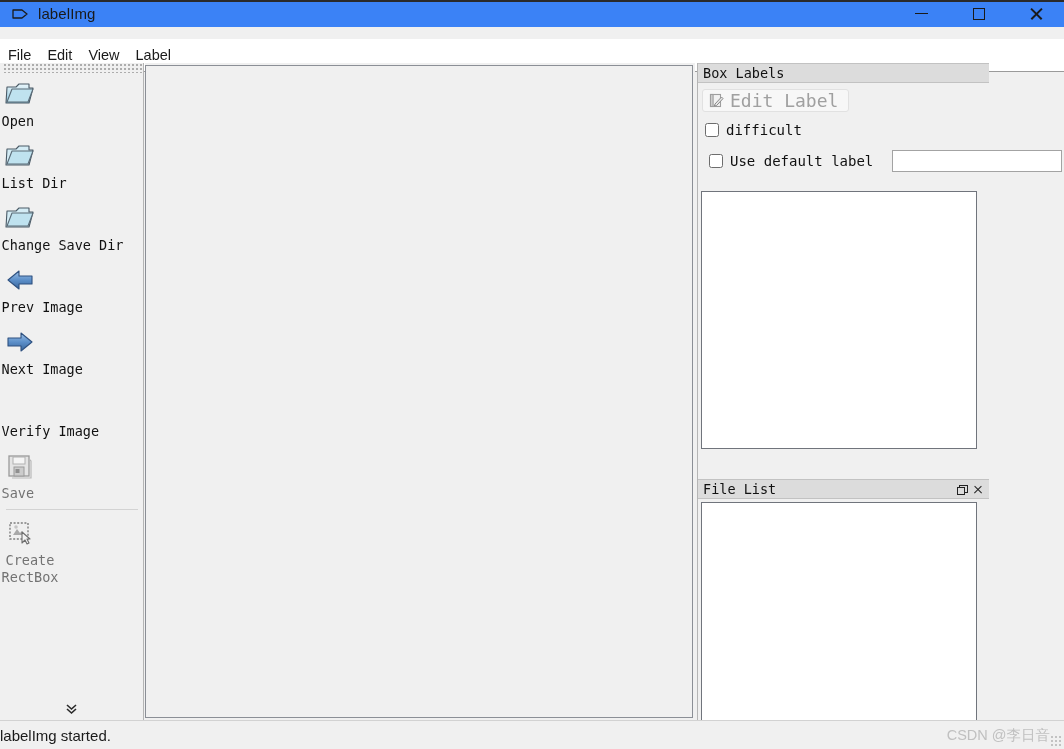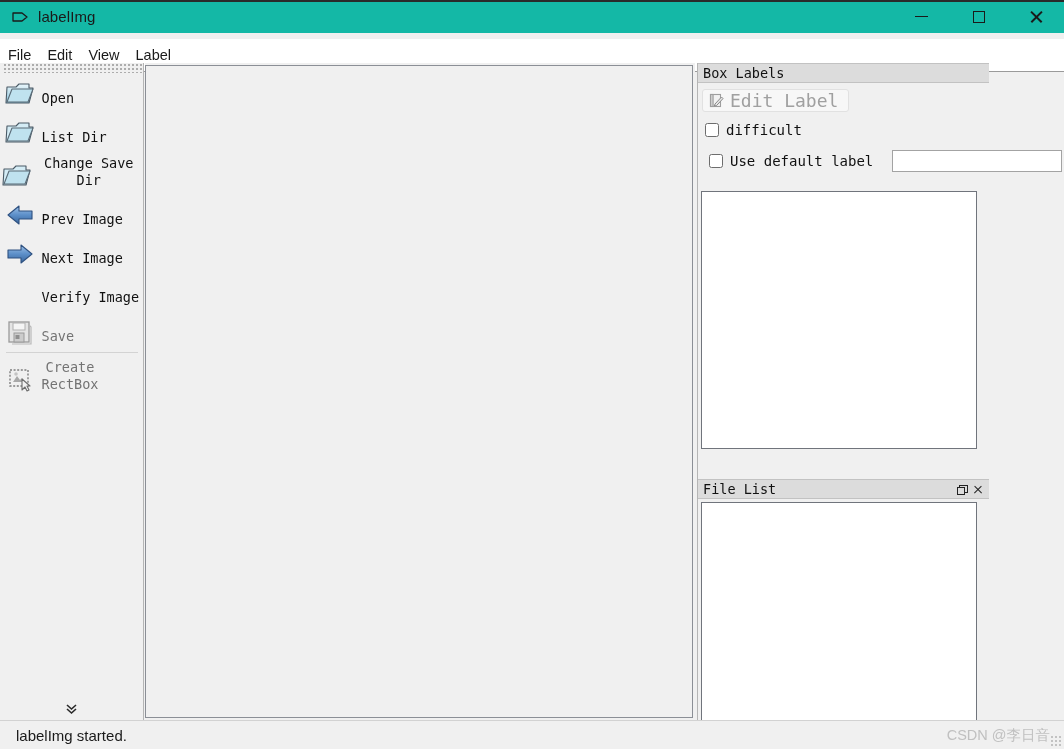--- a/index.html
+++ b/index.html
@@ -14,22 +14,22 @@
   #app {
     position: relative;
     width: 1064px; height: 749px;
     background: #f0f0f0;
     overflow: hidden;
   }
 
   
   .titlebar {
     position: absolute; left: 0; top: 0;
-    width: 1064px; height: 33px;
-    background: #14b8a6;
+    width: 1064px; height: 27px;
+    background: #3b82f6;
     display: flex; align-items: center;
   }
   .titlebar-left {
     display: flex; align-items: center;
     padding-left: 11px; gap: 9px;
     flex: 1 1 auto; min-width: 0;
   }
   .app-icon { width: 18px; height: 18px; display: block; flex: 0 0 auto; }
   .title-text {
     font-size: 15px; color: #1a1a1a;
@@ -83,21 +83,21 @@
   }
   .tb-handle {
     width: 140px; height: 9px; margin-top: 1px;
     background-image: radial-gradient(circle, #adadad 0.9px, transparent 1px);
     background-size: 4px 4px;
     background-position: 1px 3px;
     flex: 0 0 auto;
   }
   .tb-item {
     width: 144px;
-    display: flex; align-items: flex-end;
+    display: flex; flex-direction: column; align-items: flex-start;
     padding-top: 3px;
     cursor: default;
     flex: 0 0 auto;
   }
   .tb-item.disabled { cursor: default; }
   .tb-icon {
     width: 40px; height: 36px;
     display: flex; align-items: center; justify-content: center;
   }
   .tb-label {
@@ -237,21 +237,21 @@
   
   .statusbar {
     position: absolute; left: 0; bottom: 0;
     width: 1064px; height: 29px;
     background: #f0f0f0;
     border-top: 1px solid #d2d2d2;
     display: flex; align-items: center;
   }
   .status-text {
     font-size: 15px; color: #1a1a1a;
-    padding-left: 16px;
+    padding-left: 0;
     flex: 1 1 auto;
   }
   .watermark {
     font-size: 14.5px;
     color: #c0c0c0;
     padding-right: 14px;
     white-space: nowrap;
   }
   .grip {
     position: absolute; right: 3px; bottom: 3px;

